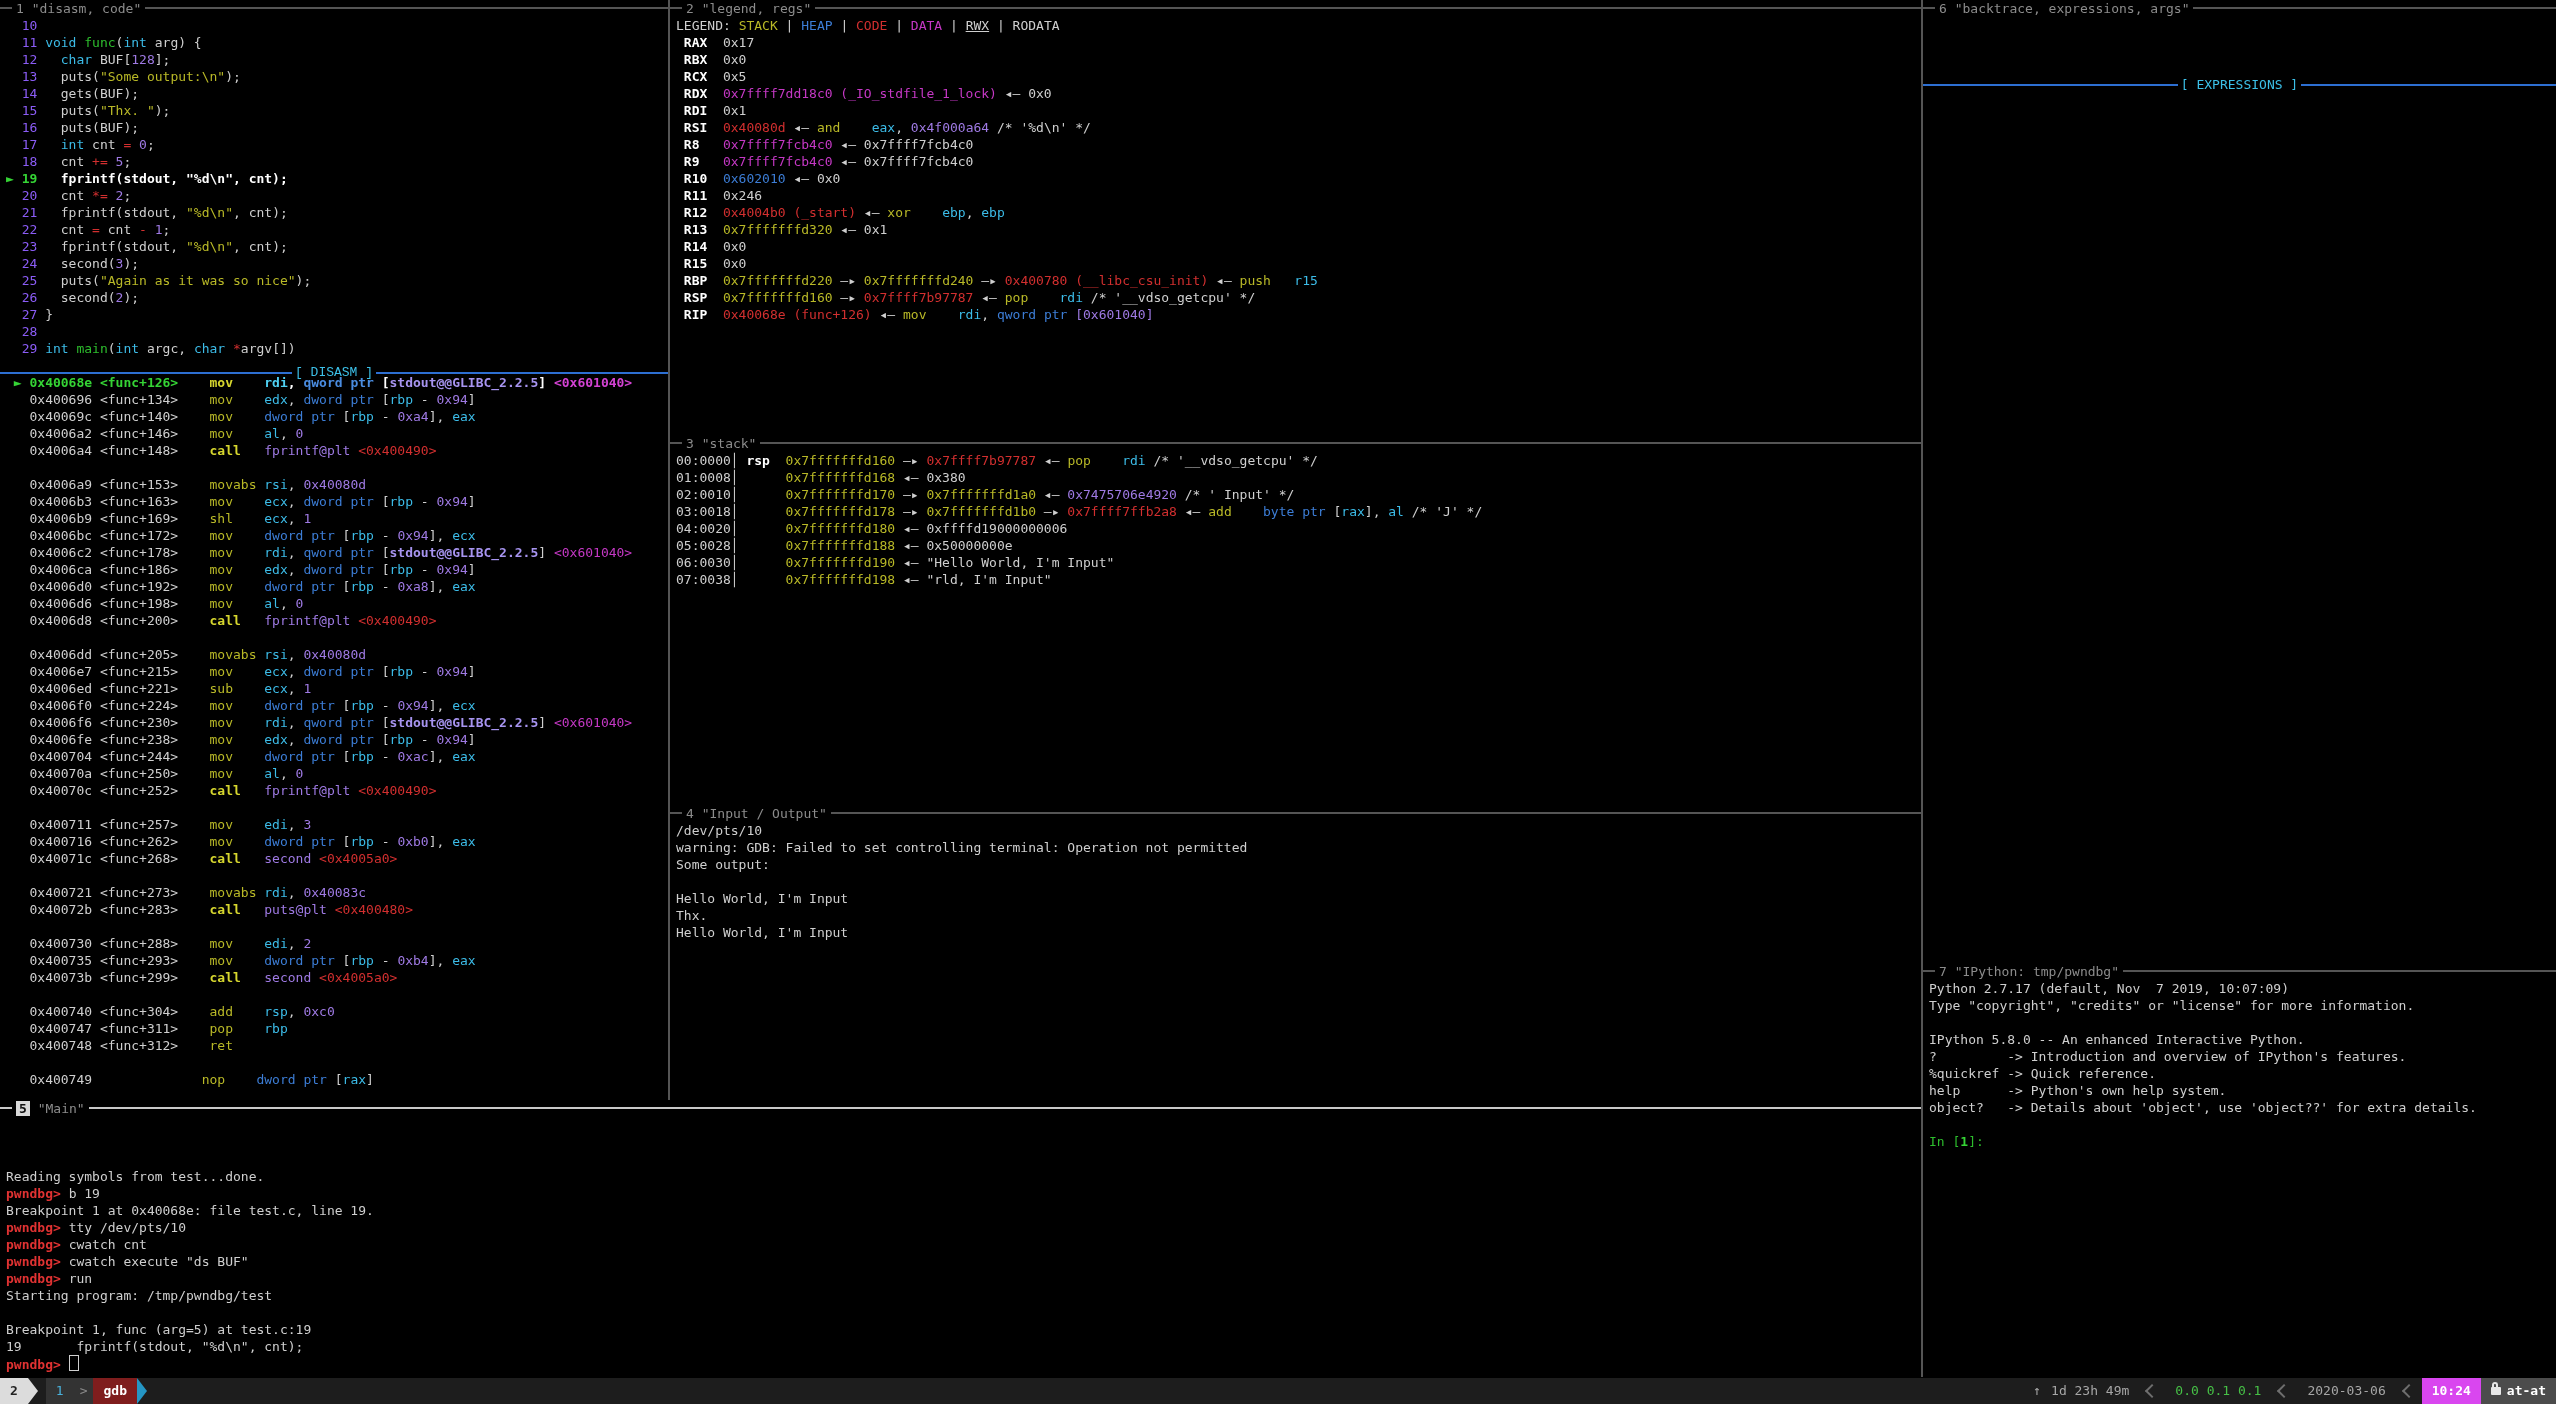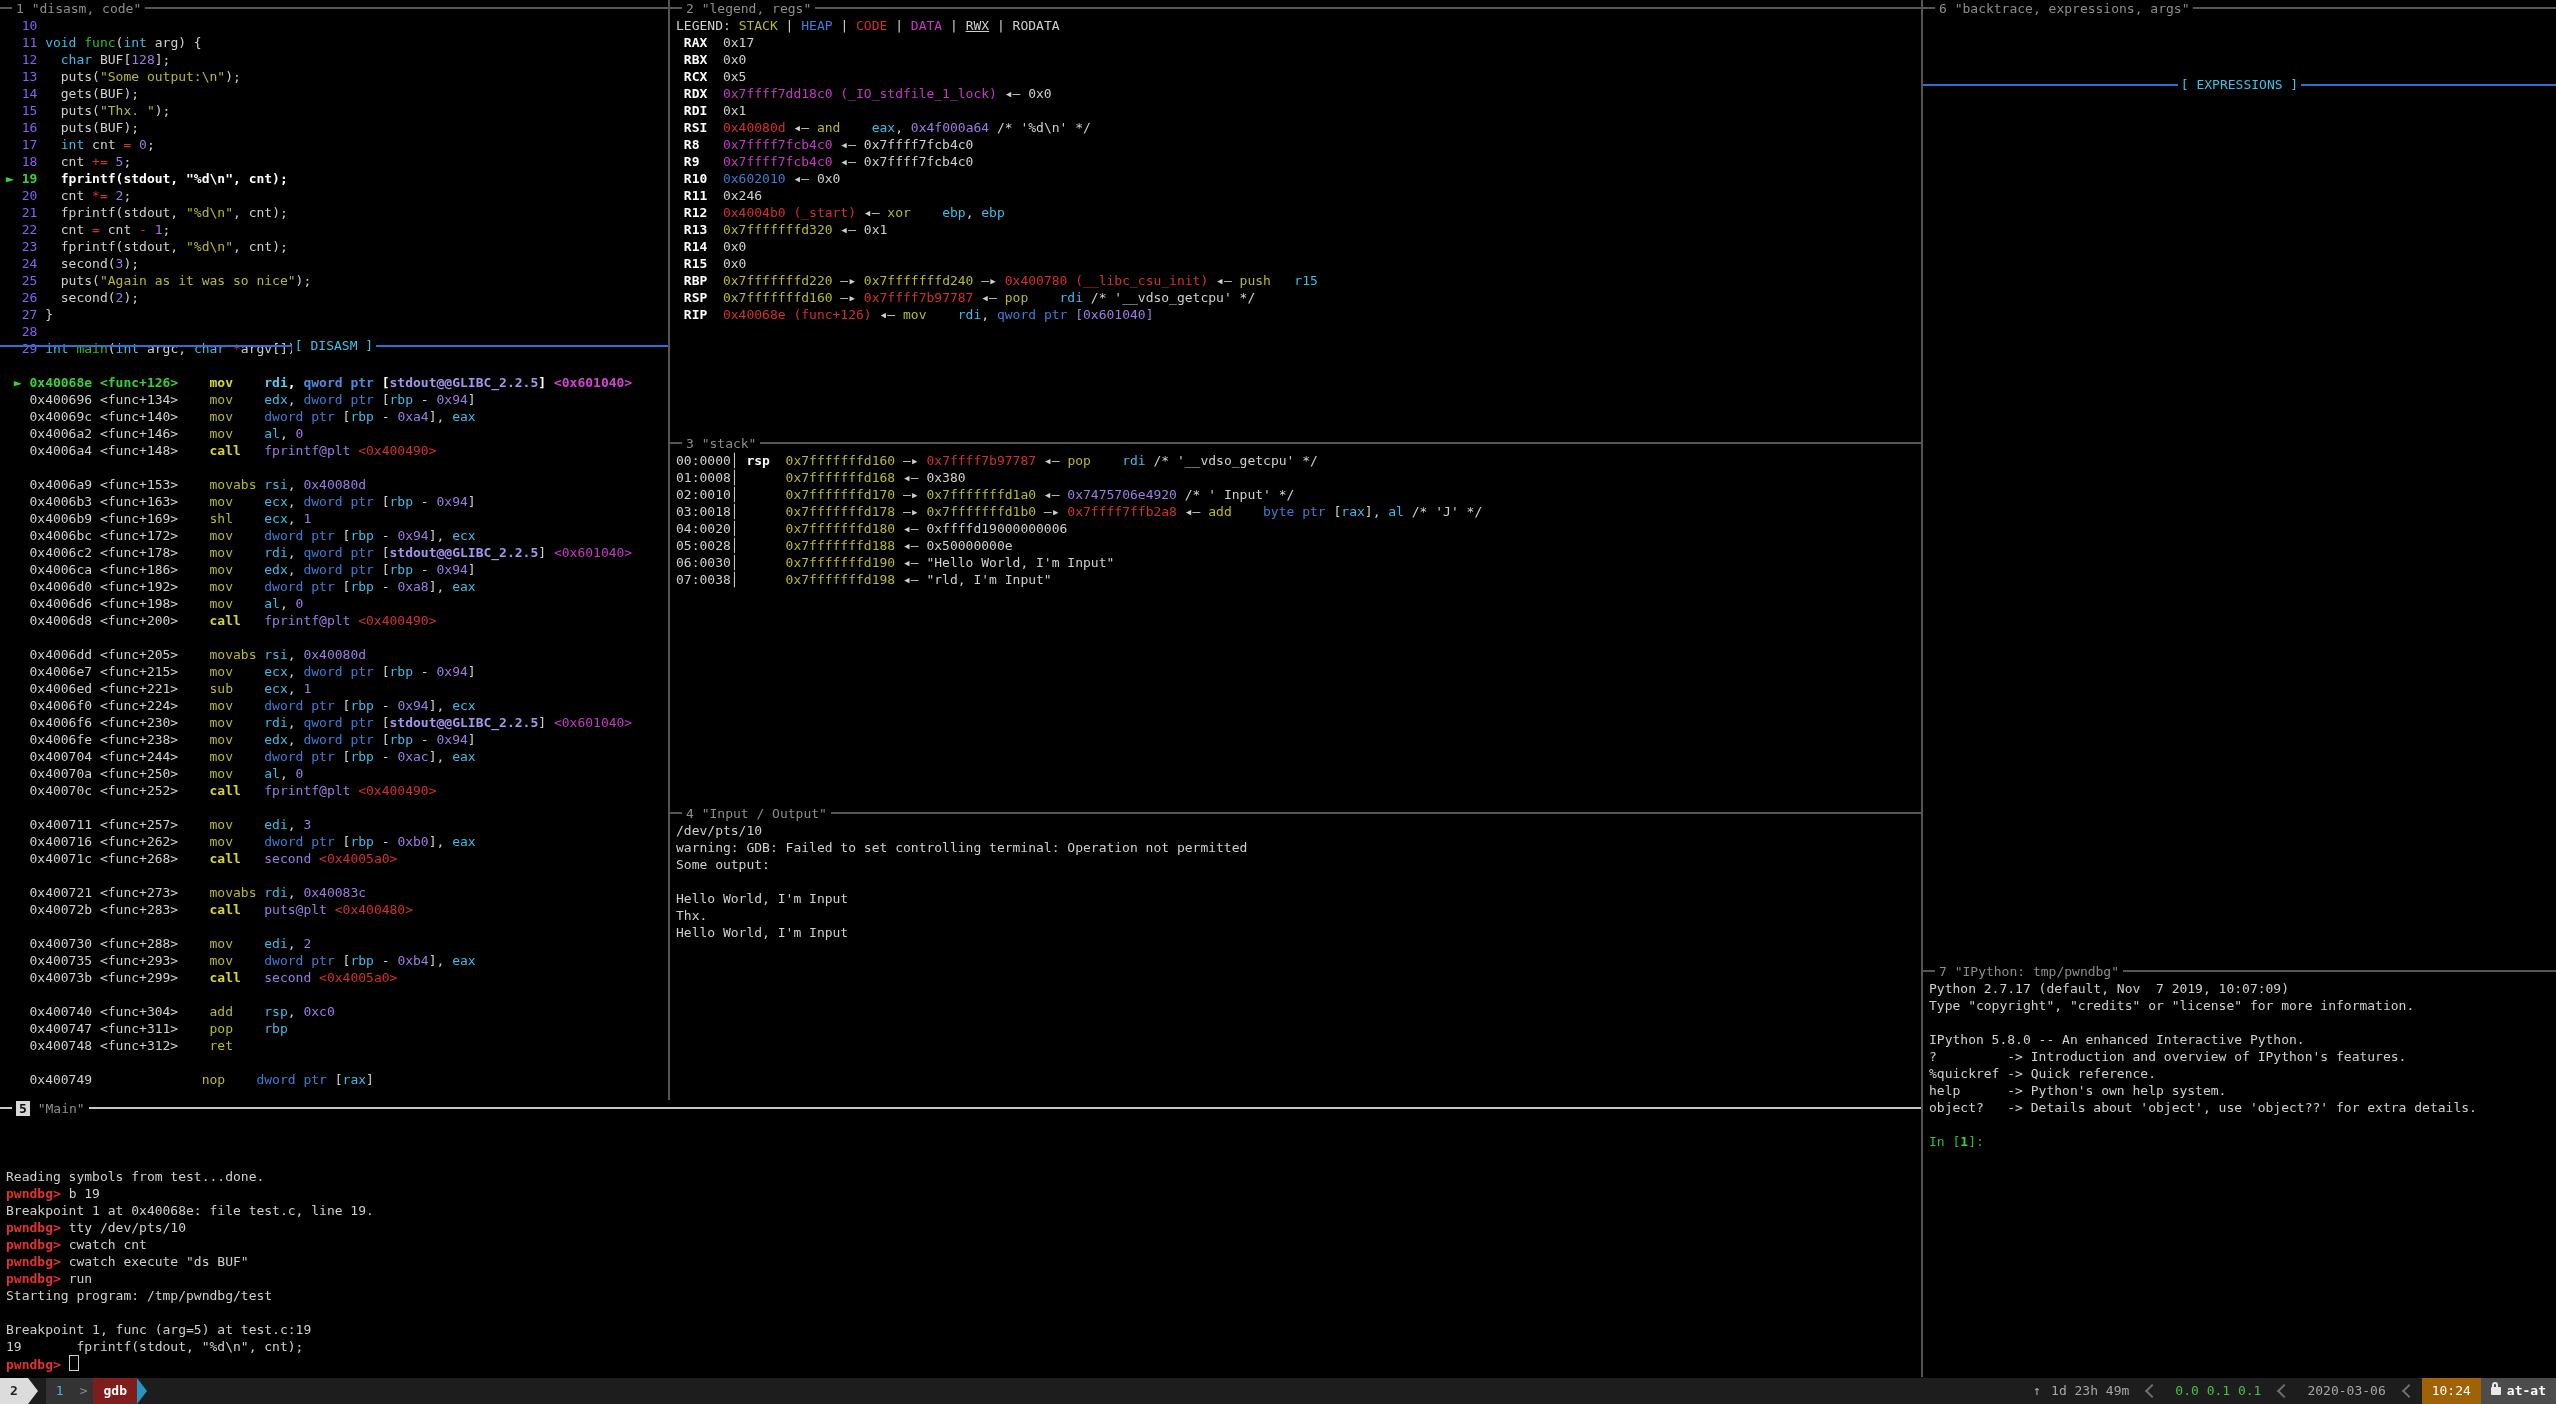--- a/index.html
+++ b/index.html
@@ -37,38 +37,38 @@
   .arrow-session{border-left:10px solid #dcdcdc;}
   .seg-window{background:#333333;color:#4ab2dc;margin-left:8px;}
   .winsep{color:#8a8a8a;background:#333333;padding:0 6px;}
   .seg-winname{background:#7f1d1d;color:#fff;font-weight:bold;}
   .arrow-winname{border-left:10px solid #2596c4;}
   .sb-spacer{flex:1;}
   .chev{width:8px;height:8px;border-left:2px solid #6e6e6e;border-bottom:2px solid #6e6e6e;
         transform:rotate(45deg);margin:0 8px;align-self:center;}
   .sb-dim{color:#a6a6a6;}
   .sb-load{color:#46c046;}
-  .seg-time{background:#a16207;color:#fff;font-weight:normal;}
+  .seg-time{background:#d946ef;color:#fff;font-weight:bold;}
   .seg-host{background:#4c4c4c;color:#fff;font-weight:bold;}
   .lock{position:relative;width:10px;height:8px;background:#e8e8e8;border-radius:1px;margin-right:6px;display:inline-block;}
   .lock:before{content:"";position:absolute;top:-5px;left:1px;width:6px;height:5px;
                border:2px solid #e8e8e8;border-bottom:none;border-radius:4px 4px 0 0;box-sizing:border-box;}
 </style>
 </head>
 <body>
 
 <div id="screen">
 
   <div class="pane" style="left:0;top:0;width:668px;height:1100px;">
     <div class="ptitle">
       <div class="tline"></div>
       <div class="tlabel">1 "disasm, code"</div>
     </div>
     <div class="content" style="top:17px;"><div class="row"><span class="g">  10</span></div><div class="row"><span class="g">  11 </span><span class="cy">void</span><span class="d"> </span><span class="gn">func</span><span class="d">(</span><span class="cy">int</span><span class="d"> arg) {</span></div><div class="row"><span class="g">  12 </span><span class="d">  </span><span class="cy">char</span><span class="d"> BUF[</span><span class="vi">128</span><span class="d">];</span></div><div class="row"><span class="g">  13 </span><span class="d">  puts(</span><span class="yl">"Some output:\n"</span><span class="d">);</span></div><div class="row"><span class="g">  14 </span><span class="d">  gets(BUF);</span></div><div class="row"><span class="g">  15 </span><span class="d">  puts(</span><span class="yl">"Thx. "</span><span class="d">);</span></div><div class="row"><span class="g">  16 </span><span class="d">  puts(BUF);</span></div><div class="row"><span class="g">  17 </span><span class="d">  </span><span class="cy">int</span><span class="d"> cnt </span><span class="rd">=</span><span class="d"> </span><span class="vi">0</span><span class="d">;</span></div><div class="row"><span class="g">  18 </span><span class="d">  cnt </span><span class="rd">+=</span><span class="d"> </span><span class="vi">5</span><span class="d">;</span></div><div class="row"><span class="gnb">► 19</span><span class="db">   fprintf(stdout, "%d\n", cnt);</span></div><div class="row"><span class="g">  20 </span><span class="d">  cnt </span><span class="rd">*=</span><span class="d"> </span><span class="vi">2</span><span class="d">;</span></div><div class="row"><span class="g">  21 </span><span class="d">  fprintf(stdout, </span><span class="yl">"%d\n"</span><span class="d">, cnt);</span></div><div class="row"><span class="g">  22 </span><span class="d">  cnt </span><span class="rd">=</span><span class="d"> cnt </span><span class="rd">-</span><span class="d"> </span><span class="vi">1</span><span class="d">;</span></div><div class="row"><span class="g">  23 </span><span class="d">  fprintf(stdout, </span><span class="yl">"%d\n"</span><span class="d">, cnt);</span></div><div class="row"><span class="g">  24 </span><span class="d">  second(</span><span class="vi">3</span><span class="d">);</span></div><div class="row"><span class="g">  25 </span><span class="d">  puts(</span><span class="yl">"Again as it was so nice"</span><span class="d">);</span></div><div class="row"><span class="g">  26 </span><span class="d">  second(</span><span class="vi">2</span><span class="d">);</span></div><div class="row"><span class="g">  27 </span><span class="d">}</span></div><div class="row"><span class="g">  28</span></div><div class="row"><span class="g">  29 </span><span class="cy">int</span><span class="d"> </span><span class="gn">main</span><span class="d">(</span><span class="cy">int</span><span class="d"> argc, </span><span class="cy">char</span><span class="d"> </span><span class="rd">*</span><span class="d">argv[])</span></div></div>
-    <div class="divider" style="top:337px;">
+    <div class="divider" style="top:364px;font-family:Liberation Mono, monospace;">
       <div class="dline"></div>
       <div class="dlabel">[ DISASM ]</div>
     </div>
     <div class="content" style="top:374px;"><div class="row"><span class="gnb"> ► 0x40068e &lt;func+126&gt;</span><span class="d">    </span><span class="ylb">mov</span><span class="d">    </span><span class="cyb">rdi</span><span class="db">, </span><span class="blb">qword ptr</span><span class="db"> [</span><span class="vib">stdout@@GLIBC_2.2.5</span><span class="db">] </span><span class="mgb">&lt;0x601040&gt;</span></div><div class="row"><span class="d">   0x400696 &lt;func+134&gt;    </span><span class="yl">mov</span><span class="d">    </span><span class="cy">edx</span><span class="d">, </span><span class="bl">dword ptr</span><span class="d"> [</span><span class="cy">rbp</span><span class="d"> - </span><span class="vi">0x94</span><span class="d">]</span></div><div class="row"><span class="d">   0x40069c &lt;func+140&gt;    </span><span class="yl">mov</span><span class="d">    </span><span class="bl">dword ptr</span><span class="d"> [</span><span class="cy">rbp</span><span class="d"> - </span><span class="vi">0xa4</span><span class="d">], </span><span class="cy">eax</span></div><div class="row"><span class="d">   0x4006a2 &lt;func+146&gt;    </span><span class="yl">mov</span><span class="d">    </span><span class="cy">al</span><span class="d">, </span><span class="vi">0</span></div><div class="row"><span class="d">   0x4006a4 &lt;func+148&gt;    </span><span class="ylb">call</span><span class="d">   </span><span class="vi">fprintf@plt</span><span class="d"> </span><span class="rd">&lt;0x400490&gt;</span></div><div class="row"></div><div class="row"><span class="d">   0x4006a9 &lt;func+153&gt;    </span><span class="yl">movabs</span><span class="d"> </span><span class="cy">rsi</span><span class="d">, </span><span class="vi">0x40080d</span></div><div class="row"><span class="d">   0x4006b3 &lt;func+163&gt;    </span><span class="yl">mov</span><span class="d">    </span><span class="cy">ecx</span><span class="d">, </span><span class="bl">dword ptr</span><span class="d"> [</span><span class="cy">rbp</span><span class="d"> - </span><span class="vi">0x94</span><span class="d">]</span></div><div class="row"><span class="d">   0x4006b9 &lt;func+169&gt;    </span><span class="yl">shl</span><span class="d">    </span><span class="cy">ecx</span><span class="d">, </span><span class="vi">1</span></div><div class="row"><span class="d">   0x4006bc &lt;func+172&gt;    </span><span class="yl">mov</span><span class="d">    </span><span class="bl">dword ptr</span><span class="d"> [</span><span class="cy">rbp</span><span class="d"> - </span><span class="vi">0x94</span><span class="d">], </span><span class="cy">ecx</span></div><div class="row"><span class="d">   0x4006c2 &lt;func+178&gt;    </span><span class="yl">mov</span><span class="d">    </span><span class="cy">rdi</span><span class="d">, </span><span class="bl">qword ptr</span><span class="d"> [</span><span class="vib">stdout@@GLIBC_2.2.5</span><span class="d">] </span><span class="mg">&lt;0x601040&gt;</span></div><div class="row"><span class="d">   0x4006ca &lt;func+186&gt;    </span><span class="yl">mov</span><span class="d">    </span><span class="cy">edx</span><span class="d">, </span><span class="bl">dword ptr</span><span class="d"> [</span><span class="cy">rbp</span><span class="d"> - </span><span class="vi">0x94</span><span class="d">]</span></div><div class="row"><span class="d">   0x4006d0 &lt;func+192&gt;    </span><span class="yl">mov</span><span class="d">    </span><span class="bl">dword ptr</span><span class="d"> [</span><span class="cy">rbp</span><span class="d"> - </span><span class="vi">0xa8</span><span class="d">], </span><span class="cy">eax</span></div><div class="row"><span class="d">   0x4006d6 &lt;func+198&gt;    </span><span class="yl">mov</span><span class="d">    </span><span class="cy">al</span><span class="d">, </span><span class="vi">0</span></div><div class="row"><span class="d">   0x4006d8 &lt;func+200&gt;    </span><span class="ylb">call</span><span class="d">   </span><span class="vi">fprintf@plt</span><span class="d"> </span><span class="rd">&lt;0x400490&gt;</span></div><div class="row"></div><div class="row"><span class="d">   0x4006dd &lt;func+205&gt;    </span><span class="yl">movabs</span><span class="d"> </span><span class="cy">rsi</span><span class="d">, </span><span class="vi">0x40080d</span></div><div class="row"><span class="d">   0x4006e7 &lt;func+215&gt;    </span><span class="yl">mov</span><span class="d">    </span><span class="cy">ecx</span><span class="d">, </span><span class="bl">dword ptr</span><span class="d"> [</span><span class="cy">rbp</span><span class="d"> - </span><span class="vi">0x94</span><span class="d">]</span></div><div class="row"><span class="d">   0x4006ed &lt;func+221&gt;    </span><span class="yl">sub</span><span class="d">    </span><span class="cy">ecx</span><span class="d">, </span><span class="vi">1</span></div><div class="row"><span class="d">   0x4006f0 &lt;func+224&gt;    </span><span class="yl">mov</span><span class="d">    </span><span class="bl">dword ptr</span><span class="d"> [</span><span class="cy">rbp</span><span class="d"> - </span><span class="vi">0x94</span><span class="d">], </span><span class="cy">ecx</span></div><div class="row"><span class="d">   0x4006f6 &lt;func+230&gt;    </span><span class="yl">mov</span><span class="d">    </span><span class="cy">rdi</span><span class="d">, </span><span class="bl">qword ptr</span><span class="d"> [</span><span class="vib">stdout@@GLIBC_2.2.5</span><span class="d">] </span><span class="mg">&lt;0x601040&gt;</span></div><div class="row"><span class="d">   0x4006fe &lt;func+238&gt;    </span><span class="yl">mov</span><span class="d">    </span><span class="cy">edx</span><span class="d">, </span><span class="bl">dword ptr</span><span class="d"> [</span><span class="cy">rbp</span><span class="d"> - </span><span class="vi">0x94</span><span class="d">]</span></div><div class="row"><span class="d">   0x400704 &lt;func+244&gt;    </span><span class="yl">mov</span><span class="d">    </span><span class="bl">dword ptr</span><span class="d"> [</span><span class="cy">rbp</span><span class="d"> - </span><span class="vi">0xac</span><span class="d">], </span><span class="cy">eax</span></div><div class="row"><span class="d">   0x40070a &lt;func+250&gt;    </span><span class="yl">mov</span><span class="d">    </span><span class="cy">al</span><span class="d">, </span><span class="vi">0</span></div><div class="row"><span class="d">   0x40070c &lt;func+252&gt;    </span><span class="ylb">call</span><span class="d">   </span><span class="vi">fprintf@plt</span><span class="d"> </span><span class="rd">&lt;0x400490&gt;</span></div><div class="row"></div><div class="row"><span class="d">   0x400711 &lt;func+257&gt;    </span><span class="yl">mov</span><span class="d">    </span><span class="cy">edi</span><span class="d">, </span><span class="vi">3</span></div><div class="row"><span class="d">   0x400716 &lt;func+262&gt;    </span><span class="yl">mov</span><span class="d">    </span><span class="bl">dword ptr</span><span class="d"> [</span><span class="cy">rbp</span><span class="d"> - </span><span class="vi">0xb0</span><span class="d">], </span><span class="cy">eax</span></div><div class="row"><span class="d">   0x40071c &lt;func+268&gt;    </span><span class="ylb">call</span><span class="d">   </span><span class="vi">second</span><span class="d"> </span><span class="rd">&lt;0x4005a0&gt;</span></div><div class="row"></div><div class="row"><span class="d">   0x400721 &lt;func+273&gt;    </span><span class="yl">movabs</span><span class="d"> </span><span class="cy">rdi</span><span class="d">, </span><span class="vi">0x40083c</span></div><div class="row"><span class="d">   0x40072b &lt;func+283&gt;    </span><span class="ylb">call</span><span class="d">   </span><span class="vi">puts@plt</span><span class="d"> </span><span class="rd">&lt;0x400480&gt;</span></div><div class="row"></div><div class="row"><span class="d">   0x400730 &lt;func+288&gt;    </span><span class="yl">mov</span><span class="d">    </span><span class="cy">edi</span><span class="d">, </span><span class="vi">2</span></div><div class="row"><span class="d">   0x400735 &lt;func+293&gt;    </span><span class="yl">mov</span><span class="d">    </span><span class="bl">dword ptr</span><span class="d"> [</span><span class="cy">rbp</span><span class="d"> - </span><span class="vi">0xb4</span><span class="d">], </span><span class="cy">eax</span></div><div class="row"><span class="d">   0x40073b &lt;func+299&gt;    </span><span class="ylb">call</span><span class="d">   </span><span class="vi">second</span><span class="d"> </span><span class="rd">&lt;0x4005a0&gt;</span></div><div class="row"></div><div class="row"><span class="d">   0x400740 &lt;func+304&gt;    </span><span class="yl">add</span><span class="d">    </span><span class="cy">rsp</span><span class="d">, </span><span class="vi">0xc0</span></div><div class="row"><span class="d">   0x400747 &lt;func+311&gt;    </span><span class="yl">pop</span><span class="d">    </span><span class="cy">rbp</span></div><div class="row"><span class="d">   0x400748 &lt;func+312&gt;    </span><span class="yl">ret</span></div><div class="row"></div><div class="row"><span class="d">   0x400749              </span><span class="yl">nop</span><span class="d">    </span><span class="bl">dword ptr</span><span class="d"> [</span><span class="cy">rax</span><span class="d">]</span></div></div>
   </div>
 
   <div class="pane" style="left:670px;top:0;width:1251px;height:435px;">
     <div class="ptitle">
       <div class="tline"></div>
       <div class="tlabel">2 "legend, regs"</div>

